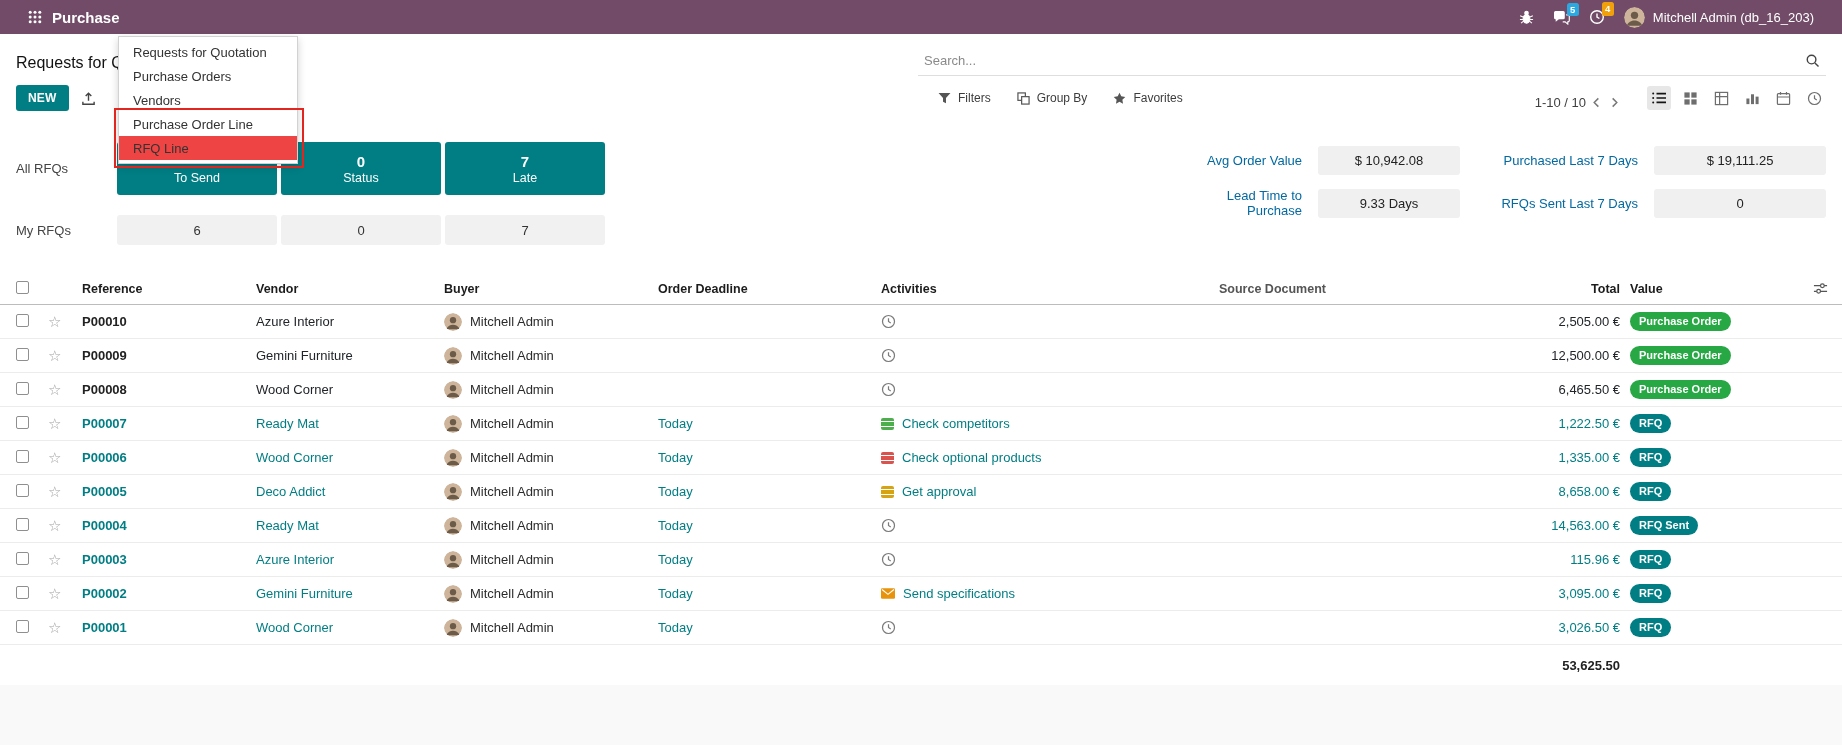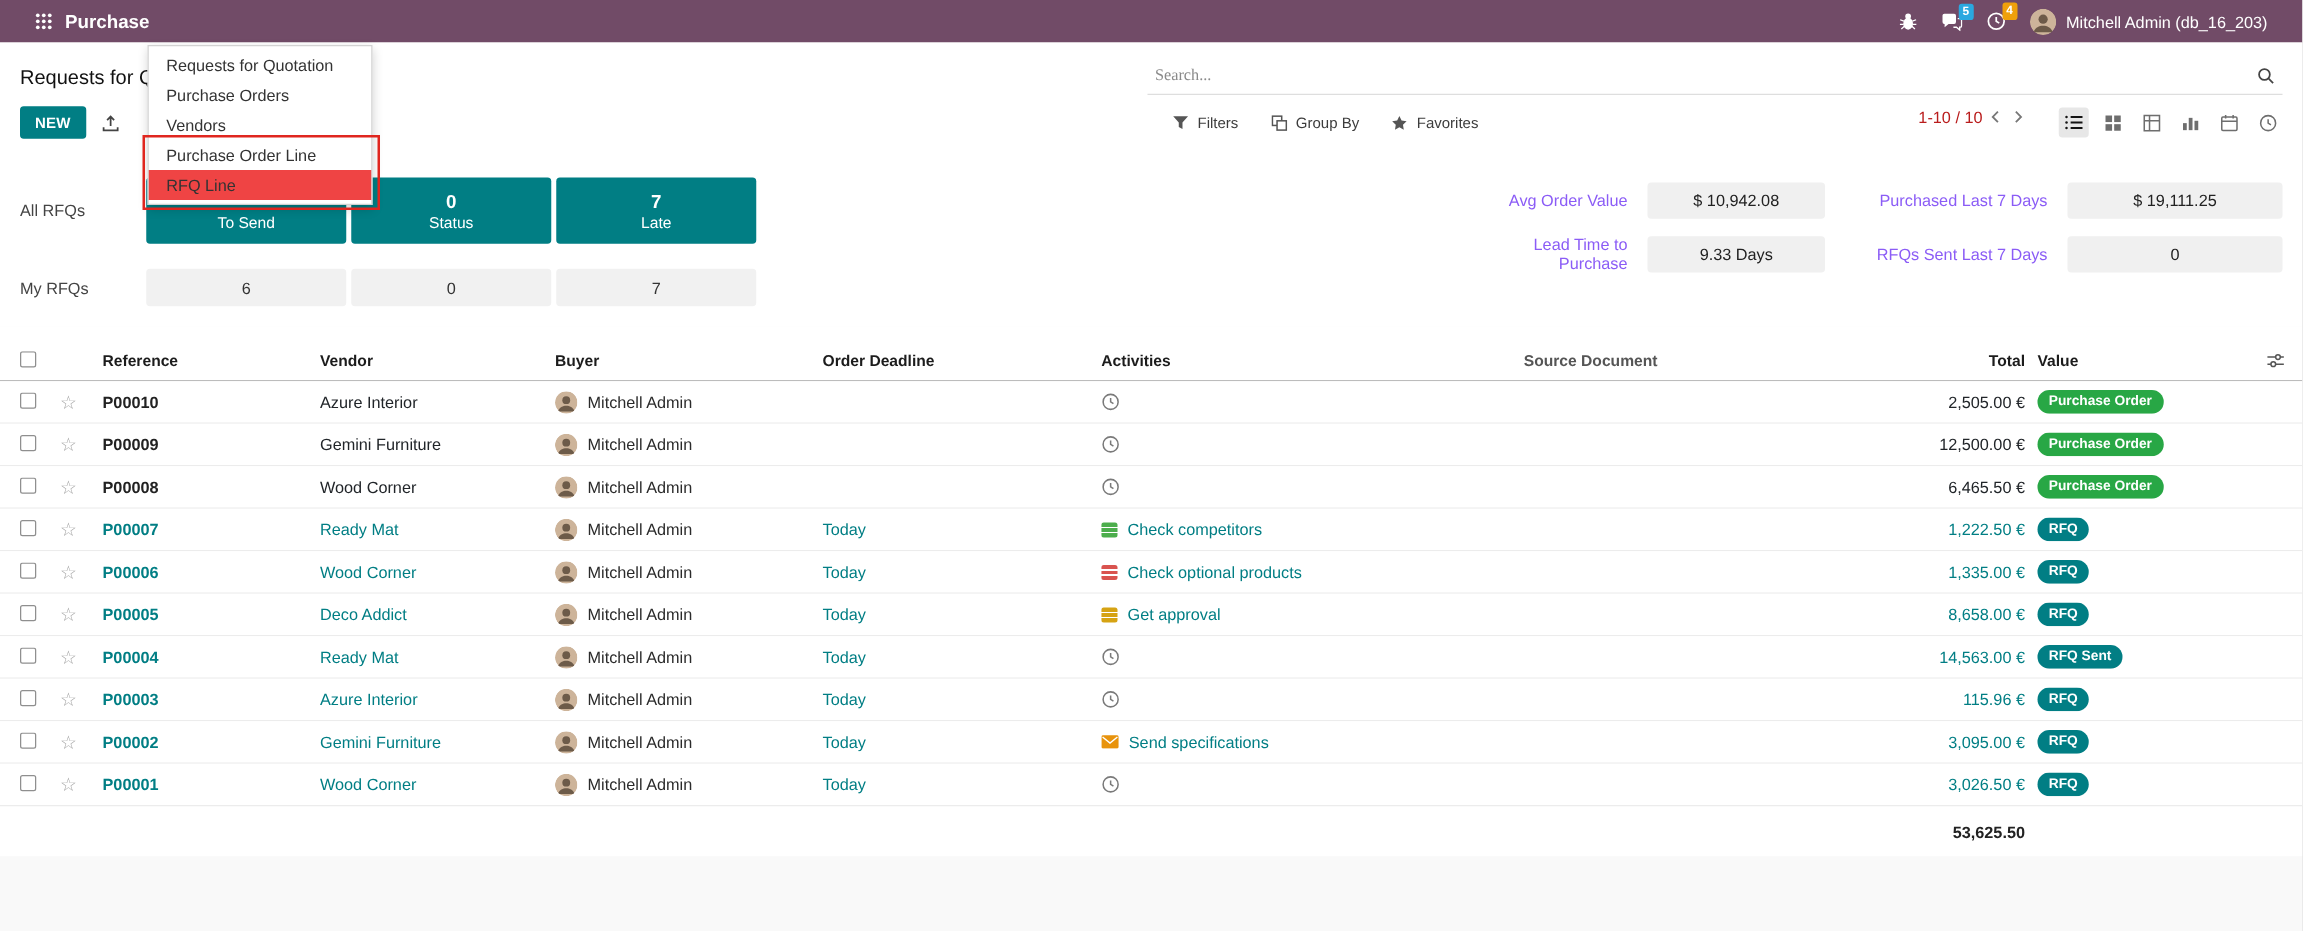--- a/index.html
+++ b/index.html
@@ -22,48 +22,48 @@
   .user-chip{display:flex;align-items:center;gap:8px;font-size:13px;cursor:pointer;}
   .avatar{width:21px;height:21px;border-radius:50%;overflow:hidden;flex:0 0 auto;}
 
   
   .control-panel{background:#fff;padding:0 16px;}
   .breadcrumb-row{display:flex;align-items:flex-end;height:42px;}
   .page-title{font-size:16px;color:#111;padding-bottom:4px;white-space:nowrap;}
   .search-area{margin-left:auto;width:908px;display:flex;align-items:center;gap:8px;
                border-bottom:1px solid #dedede;padding:4px 6px 7px;}
   .search-input{flex:1;border:none;outline:none;font-size:13px;color:#ec4899;background:transparent;
-                font-family:Liberation Serif, serif;}
+                font-family:Liberation Sans, sans-serif;}
   .search-input::placeholder{color:#8a8a8a;}
   .actions-row{position:relative;display:flex;align-items:center;height:44px;}
   .btn-new{background:var(--accent-teal,#017e84);color:#fff;border:none;border-radius:3px;
            font-size:12px;font-weight:700;padding:6px 12px;letter-spacing:.2px;cursor:pointer;
            font-family:"Liberation Sans","DejaVu Sans",sans-serif;}
   .upload-btn{display:flex;align-items:center;margin-left:12px;cursor:pointer;}
   .filter-group{position:absolute;left:922px;display:flex;align-items:flex-start;gap:26px;font-size:12px;color:#3c3c3c;}
   .filter-item{display:flex;align-items:center;gap:7px;cursor:pointer;}
-  .pager-group{margin-left:auto;display:flex;align-items:flex-start;gap:3px;font-size:13px;color:#b91c1c;}
+  .pager-group{margin-left:auto;display:flex;align-items:flex-end;gap:3px;font-size:13px;color:#404040;}
   .pager-arrow{display:flex;padding:2px;cursor:pointer;color:#777;}
   .view-switcher{display:flex;align-items:center;gap:7px;margin-left:22px;}
   .vs-btn{display:flex;align-items:center;justify-content:center;width:24px;height:24px;border-radius:3px;color:#6e6e6e;cursor:pointer;}
   .vs-btn.active{background:#e7e7e7;color:#141414;}
 
   
   .dashboard{background:#fff;display:flex;padding:22px 16px 16px;}
   .spark{display:grid;grid-template-columns:97px 160px 160px 160px;grid-template-rows:53px 30px;gap:20px 4px;}
   .spark-label{display:flex;align-items:center;font-size:13px;color:#444;}
   .spark-card{background:var(--accent-teal,#017e84);color:#fff;border-radius:3px;display:flex;flex-direction:column;
               align-items:center;justify-content:center;cursor:pointer;}
   .spark-card .val{font-size:15px;font-weight:700;min-height:19px;line-height:19px;}
   .spark-card .lbl{font-size:12.5px;line-height:15px;}
   .spark-my{background:#f1f1f1;border-radius:3px;display:flex;align-items:center;justify-content:center;
             font-size:13px;color:#333;cursor:pointer;}
   .kpis{margin-left:auto;display:grid;grid-template-columns:132px 142px 162px 172px;gap:13px 16px;
         align-items:center;font-size:13px;padding-top:4px;align-content:start;}
-  .kpi-label{text-align:right;color:#8b5cf6;}
+  .kpi-label{text-align:right;color:#0369a1;}
   .kpi-value{background:#f0f0f0;border-radius:3px;padding:7px 8px;text-align:center;color:#222;}
 
   
   .list-table{background:#fff;padding-top:12px;}
   .grid-row{display:grid;grid-template-columns:36px 34px 174px 188px 214px 223px 224px 335px 182px 178px 40px;
             align-items:center;padding-left:12px;}
   .thead{height:32px;border-bottom:1px solid #bcbcbc;font-size:12.5px;font-weight:700;color:#1c1c1c;}
   .trow{height:34px;border-bottom:1px solid #ececec;font-size:13px;background:#fff;cursor:pointer;}
   .tfoot{height:40px;font-size:13px;font-weight:700;color:#222;}
   .cell{overflow:hidden;white-space:nowrap;}

